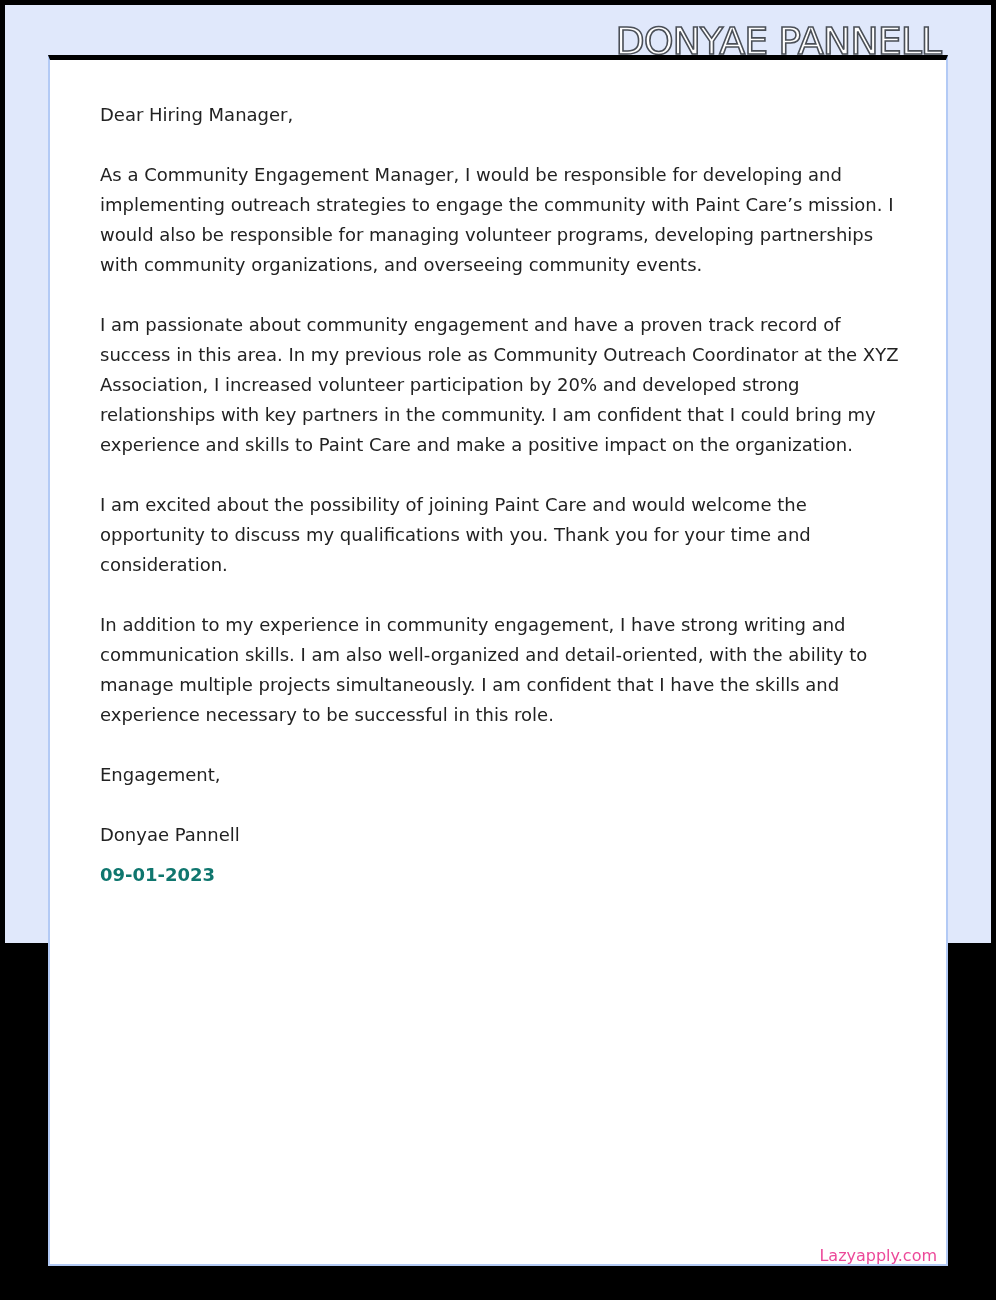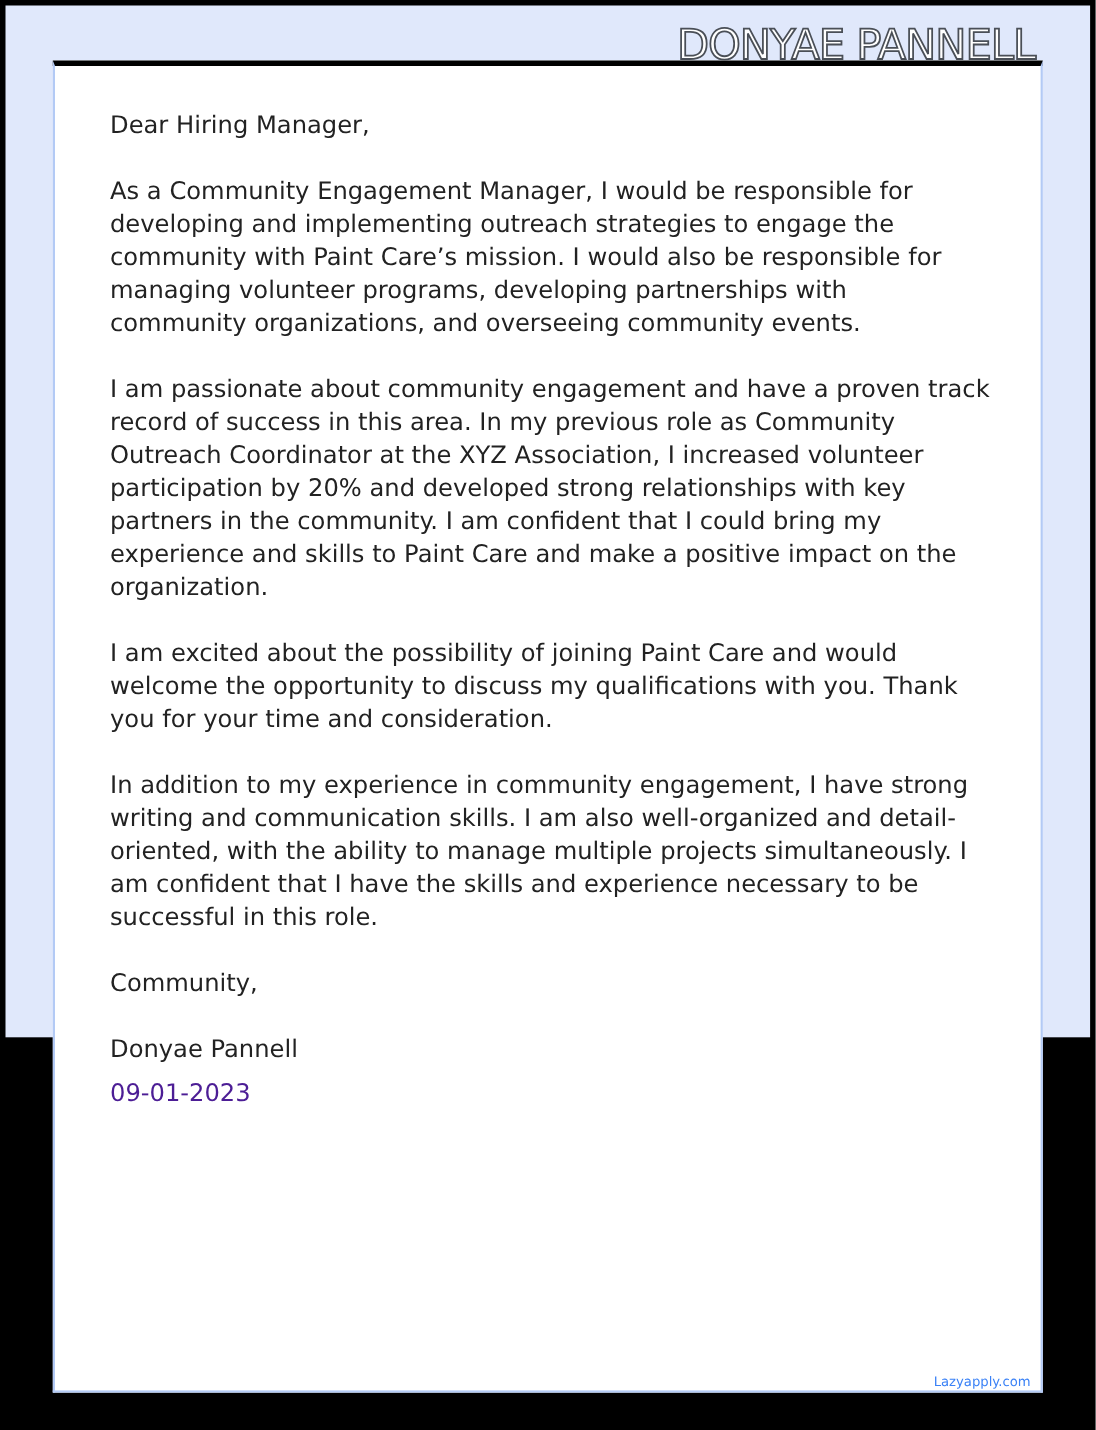--- a/index.html
+++ b/index.html
@@ -35,47 +35,47 @@
       border-left: 2px solid #b3caf5;
       border-right: 2px solid #b3caf5;
       border-bottom: 2px solid #b3caf5;
       border-top: 5px solid #000;
       box-sizing: content-box;
     }
     .body {
       position: absolute;
       left: 50px; top: 40px;
       width: 800px;
-      font-size: 22px;
+      font-size: 18px;
       line-height: 30px;
       color: #222;
     }
     .body p { margin: 0 0 30px 0; }
     .body p.tight { margin-bottom: 10px; }
-    .date { color: #4c1d95; }
+    .date { color: #0f766e; font-weight: bold; }
     .footer {
       position: absolute;
       right: 9px; bottom: 0px;
-      font-size: 12px;
-      color: #3b82f6;
+      font-size: 16px;
+      color: #ec4899;
       line-height: 16px;
     }
   </style>
 </head>
 <body>
 
 <div class="frame">
   <div class="name">DONYAE PANNELL</div>
 
   <div class="paper">
     <div class="body">
       <p>Dear Hiring Manager,</p>
       <p>As a Community Engagement Manager, I would be responsible for developing and implementing outreach strategies to engage the community with Paint Care’s mission. I would also be responsible for managing volunteer programs, developing partnerships with community organizations, and overseeing community events.</p>
       <p>I am passionate about community engagement and have a proven track record of success in this area. In my previous role as Community Outreach Coordinator at the XYZ Association, I increased volunteer participation by 20% and developed strong relationships with key partners in the community. I am confident that I could bring my experience and skills to Paint Care and make a positive impact on the organization.</p>
       <p>I am excited about the possibility of joining Paint Care and would welcome the opportunity to discuss my qualifications with you. Thank you for your time and consideration.</p>
       <p>In addition to my experience in community engagement, I have strong writing and communication skills. I am also well-organized and detail-oriented, with the ability to manage multiple projects simultaneously. I am confident that I have the skills and experience necessary to be successful in this role.</p>
-      <p>Community,</p>
+      <p>Engagement,</p>
       <p class="tight">Donyae Pannell</p>
       <p class="date">09-01-2023</p>
     </div>
     <div class="footer">Lazyapply.com</div>
   </div>
 </div>
 
 </body></html>

